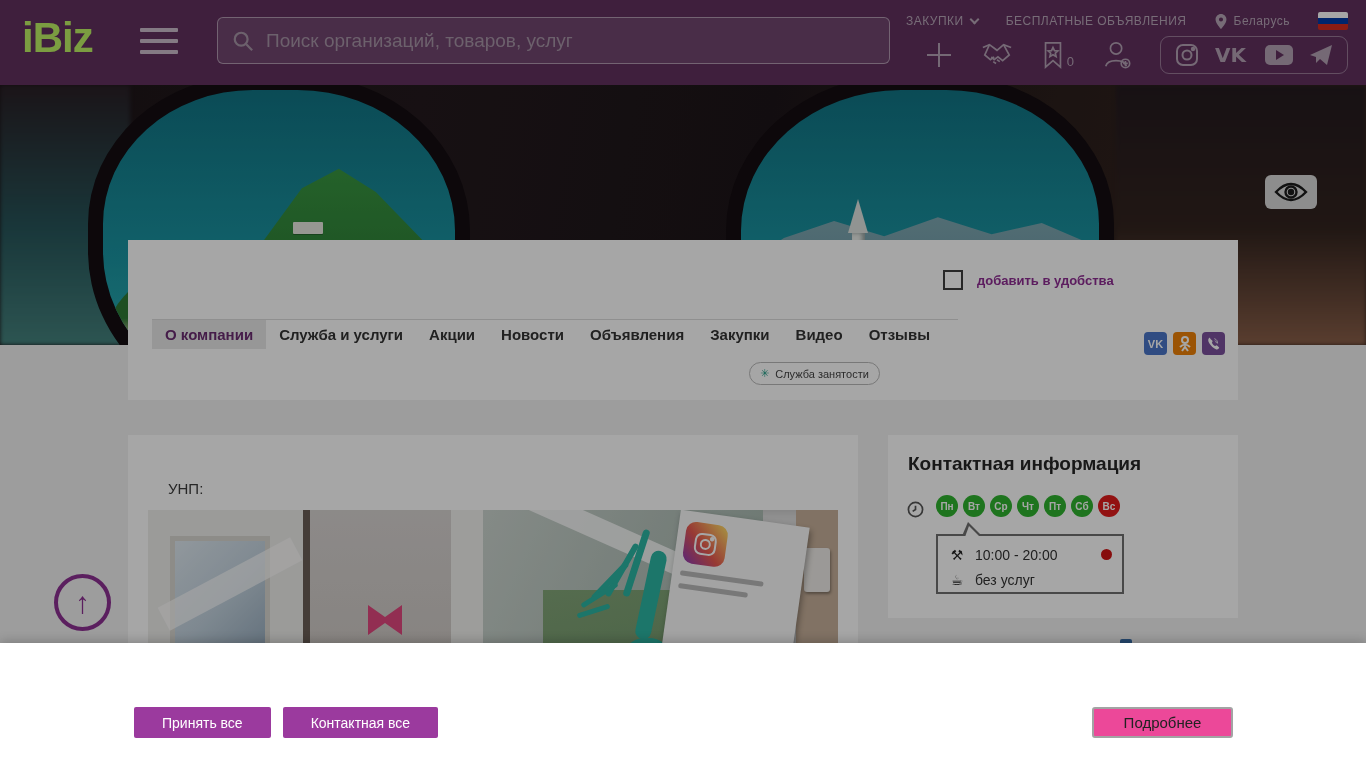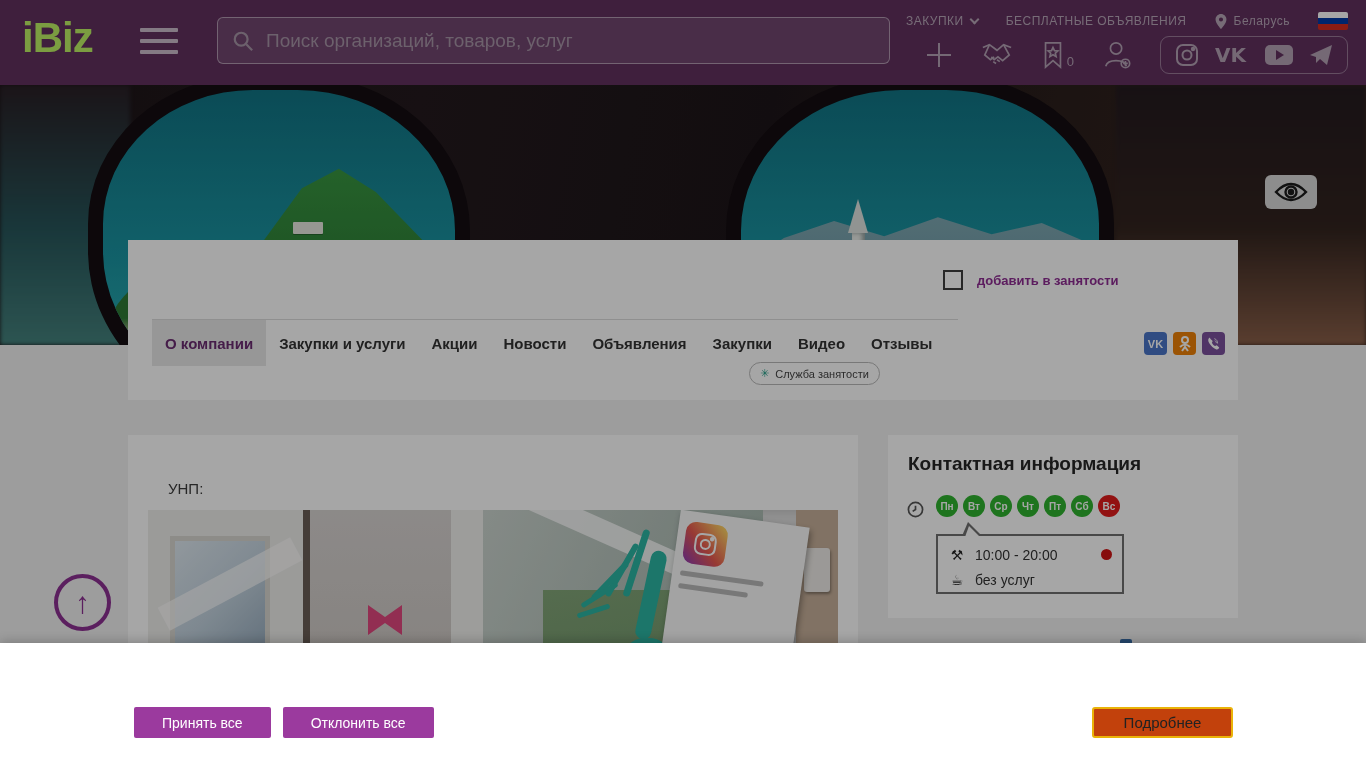--- a/index.html
+++ b/index.html
@@ -71,21 +71,21 @@
              border-radius:6px; display:flex; align-items:center; justify-content:center; cursor:pointer; z-index:3; }
 
   
   .card { position:absolute; background:#ffffff; z-index:3; }
   .card-top { left:128px; top:240px; width:1110px; height:160px; }
   .fav { position:absolute; left:815px; top:30px; display:flex; align-items:center; gap:14px; cursor:pointer; }
   .fav .box { width:20px; height:20px; border:2px solid #3c3c3c; background:#fff; }
   .fav .lbl { font-size:13px; font-weight:bold; color:#8e2d92; }
   .card-div { position:absolute; left:24px; top:79px; width:806px; height:1px; background:#dcdcdc; }
   .tabs { position:absolute; left:24px; top:80px; display:flex; }
-  .tab { height:46px; display:flex; align-items:center; padding:0 13px; font-size:15px; font-weight:bold;
+  .tab { height:29px; display:flex; align-items:center; padding:0 13px; font-size:15px; font-weight:bold;
          color:#333; cursor:pointer; white-space:nowrap; }
   .tab.active { background:#e9e9e9; color:#6b2c71; }
   .emp-badge { position:absolute; left:621px; top:122px; height:23px; display:flex; align-items:center; gap:6px;
                border:1px solid #b9b9b9; border-radius:12px; background:#fff; padding:0 10px;
                font-size:11px; color:#444; cursor:pointer; }
   .emp-badge .spark { color:#2aa08a; font-size:11px; }
   .card-soc { position:absolute; left:1016px; top:92px; display:flex; gap:6px; }
   .sicon { width:23px; height:23px; border-radius:4px; display:flex; align-items:center; justify-content:center;
            cursor:pointer; color:#fff; font-size:11px; font-weight:bold; }
 
@@ -152,22 +152,22 @@
 
   .dim { position:absolute; inset:0; background:rgba(0,0,0,0.35); z-index:40; pointer-events:none; }
 
   
   .cookie { position:absolute; left:0; bottom:0; width:1366px; height:125px; background:#fff; z-index:50;
             box-shadow:0 -2px 10px rgba(0,0,0,.2); }
   .cookie-msg { position:absolute; left:134px; top:31px; font-size:17px; color:#333; }
   .cookie-btns { position:absolute; left:134px; top:64px; display:flex; gap:12px; }
   .btn { height:31px; border:none; border-radius:2px; font-size:14px; font-family:inherit; cursor:pointer; }
   .btn-purple { background:#9b3a9e; color:#fff; padding:0 28px; }
-  .btn-outline { position:absolute; left:1092px; top:64px; width:141px; background:#c2410c;
-                 border:2px solid #eab308; border-radius:3px; color:#222; font-size:15px; }
+  .btn-outline { position:absolute; left:1092px; top:64px; width:141px; background:#ec4899;
+                 border:2px solid #a3a3a3; border-radius:3px; color:#222; font-size:15px; }
   svg { display:block; }
 </style>
 </head>
 <body>
 
 <div id="canvas">
 
   <div class="header">
     <div class="logo">iBiz</div>
     <div class="hamburger">
@@ -286,27 +286,27 @@
           <path d="M2 11 Q17 -5 32 11 Q17 27 2 11 Z"></path>
           <circle cx="17" cy="11" r="5.5"></circle>
           <circle cx="17" cy="11" r="2" fill="#1c1c1c"></circle>
         </svg>
     </div>
   </div>
 
   <div class="card card-top">
     <div class="fav">
       <span class="box"></span>
-      <span class="lbl">добавить в занятости</span>
+      <span class="lbl">добавить в удобства</span>
     </div>
     <div class="card-div"></div>
 
     <div class="tabs">
       <div class="tab active">О компании</div>
-      <div class="tab">Закупки и услуги</div>
+      <div class="tab">Служба и услуги</div>
       <div class="tab">Акции</div>
       <div class="tab">Новости</div>
       <div class="tab">Объявления</div>
       <div class="tab">Закупки</div>
       <div class="tab">Видео</div>
       <div class="tab">Отзывы</div>
     </div>
 
     <div class="emp-badge">
       <span class="spark">✳</span>
@@ -406,18 +406,18 @@
   <div class="scroll-top">
     <span>↑</span>
   </div>
   <div class="pin-sliver"></div>
 
   <div class="dim"></div>
 
   <div class="cookie">
     <div class="cookie-btns">
       <button class="btn btn-purple">Принять все</button>
-      <button class="btn btn-purple">Отклонить все</button>
+      <button class="btn btn-purple">Контактная все</button>
     </div>
     <button class="btn btn-outline">Подробнее</button>
   </div>
 
 </div>
 
 </body></html>

